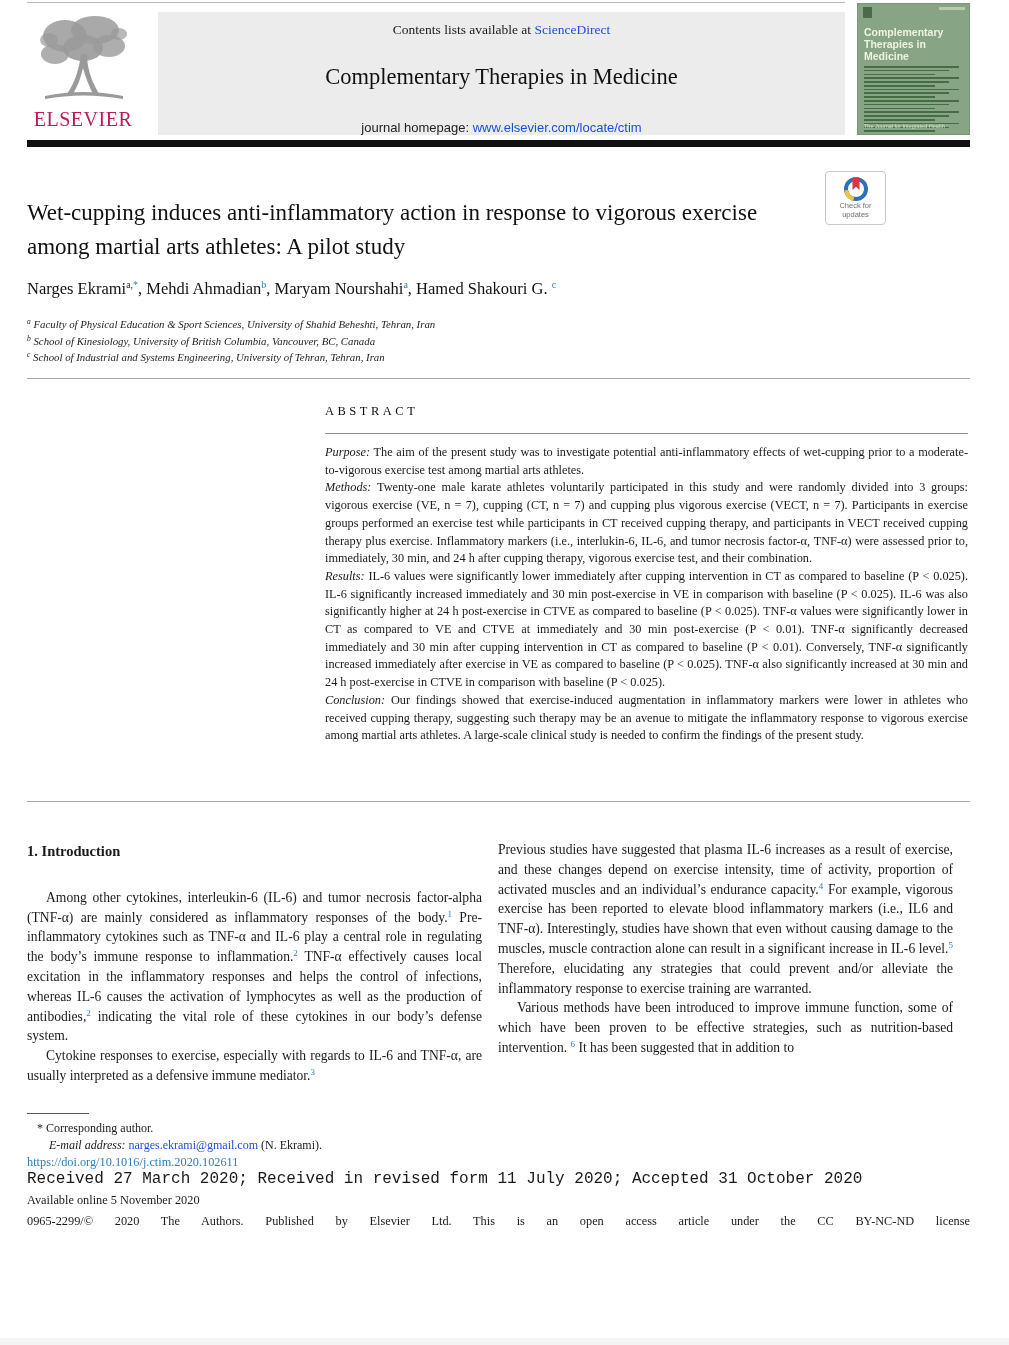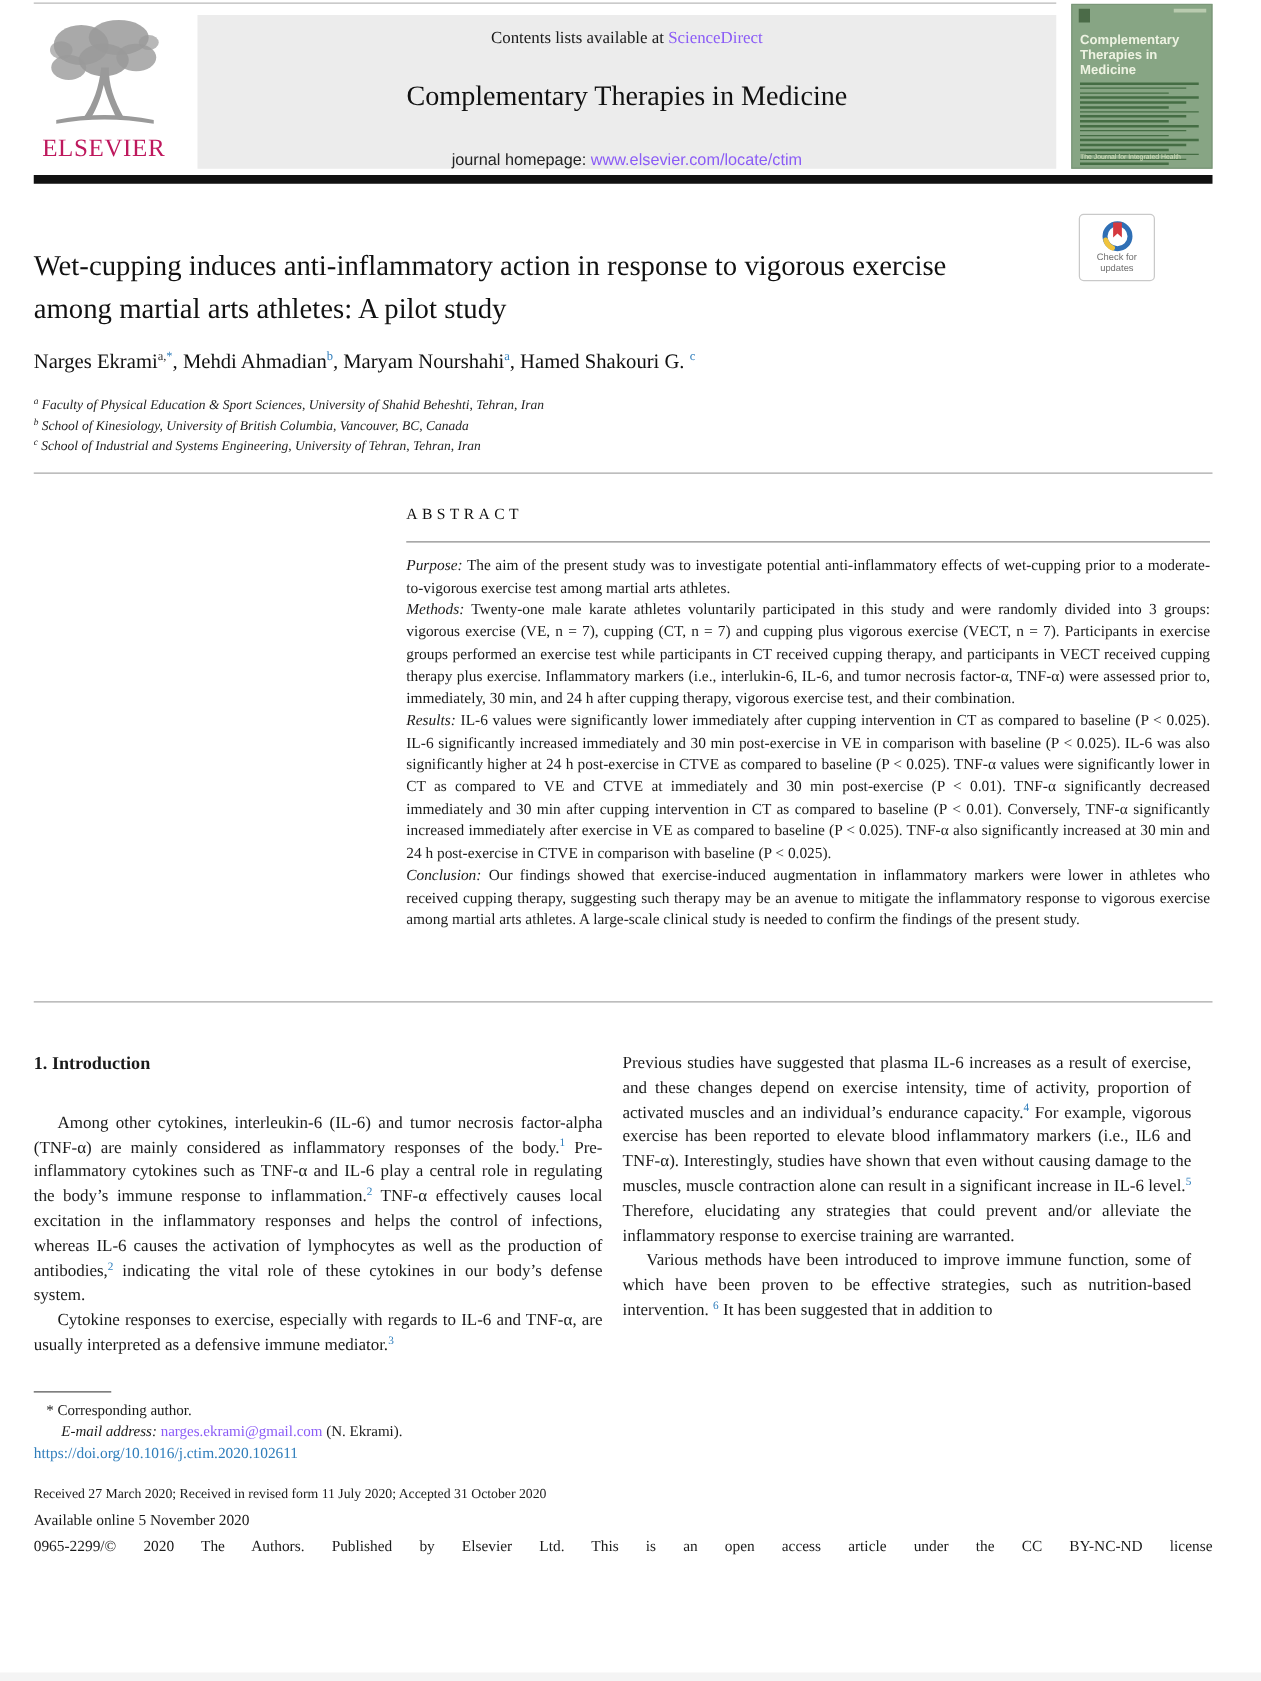--- a/index.html
+++ b/index.html
@@ -1,21 +1,21 @@
 <!DOCTYPE html>
 <html><head>
 <meta charset="utf-8">
 <style>
   html,body{margin:0;padding:0;background:#fff;}
   body{width:1009px;height:1345px;position:relative;overflow:hidden;
        font-family:"Liberation Serif",serif;color:#1a1a1a;
        -webkit-font-smoothing:antialiased;}
   .page{position:absolute;inset:0;}
   a{text-decoration:none;cursor:pointer;}
-  .link{color:#8b5cf6;}
+  .link{color:#1d4ed8;}
   sup{line-height:0;}
 
   
   .top-rule{position:absolute;left:27px;top:2px;width:818px;height:1px;background:#b9b9b9;}
 
   
   .elsevier{position:absolute;left:27px;top:10px;width:112px;height:126px;text-align:center;}
   .elsevier svg{display:block;margin:0 auto;}
   .elsevier-word{font-family:"Liberation Serif",serif;font-size:20px;color:#be185d;letter-spacing:.5px;margin-top:-2px;}
   .masthead{position:absolute;left:158px;top:12px;width:687px;height:123px;background:#ececec;text-align:center;}
@@ -34,21 +34,21 @@
   .cover-lines div{height:1.6px;background:#2f5b2f;margin-bottom:2.2px;opacity:.75;}
   .cover-lines div:nth-child(3n){width:72%;}
   .cover-lines div:nth-child(3n+1){width:96%;}
   .cover-lines div:nth-child(3n+2){width:86%;}
   .cover-tagline{position:absolute;left:7px;bottom:6px;font-family:"Liberation Sans",sans-serif;
                  font-size:5.5px;color:#d6e3bf;}
 
   .black-bar{position:absolute;left:27px;top:140px;width:943px;height:7px;background:#111;}
 
   
-  .crossmark{position:absolute;left:863px;top:171px;width:59px;height:52px;border:1px solid #c9c9c9;
+  .crossmark{position:absolute;left:825px;top:171px;width:59px;height:52px;border:1px solid #c9c9c9;
              border-radius:4px;background:#fff;text-align:center;}
   .crossmark svg{display:block;margin:4px auto 0;}
   .cm-text{font-family:"Liberation Sans",sans-serif;font-size:7.5px;line-height:8.5px;color:#6f6f6f;}
 
   
   .article-title{position:absolute;left:27px;top:196px;width:790px;margin:0;font-weight:normal;
                  font-size:23px;line-height:33.5px;color:#111;}
   .authors{position:absolute;left:27px;top:279px;width:900px;font-size:16.5px;color:#111;}
   .aff-sup{font-size:10px;color:#2e7dbb;vertical-align:6px;}
   .aff-sup.dark{color:#333;}
@@ -81,21 +81,21 @@
   .col p.indent{text-indent:19px;}
   .ref-sup{font-size:9px;color:#2e7dbb;vertical-align:5px;}
 
   
   .fn-rule{position:absolute;left:27px;top:1113px;width:62px;height:1px;background:#555;}
   .fn-block{position:absolute;left:27px;top:1120px;width:943px;font-size:12px;line-height:17px;color:#1a1a1a;}
   .fn-corr{padding-left:10px;}
   .fn-email{padding-left:22px;}
   .fn-email i{font-style:italic;}
   .doi-line{display:block;font-size:12.3px;color:#2e7dbb;}
-  .received{margin-top:16px;font-size:11px;}
+  .received{margin-top:0;font-size:16px;font-family:Liberation Mono, monospace;}
   .available{margin-top:4px;font-size:12.3px;}
   .copyright{margin-top:4px;font-size:12.3px;text-align:justify;text-align-last:justify;}
   .license{display:block;margin-top:7px;font-size:8.5px;color:#4a7ebb;}
 
   .bottom-strip{position:absolute;left:0;bottom:0;width:1009px;height:7px;background:#f4f4f4;}
 </style>
 </head>
 <body>
 
 <div class="page">

